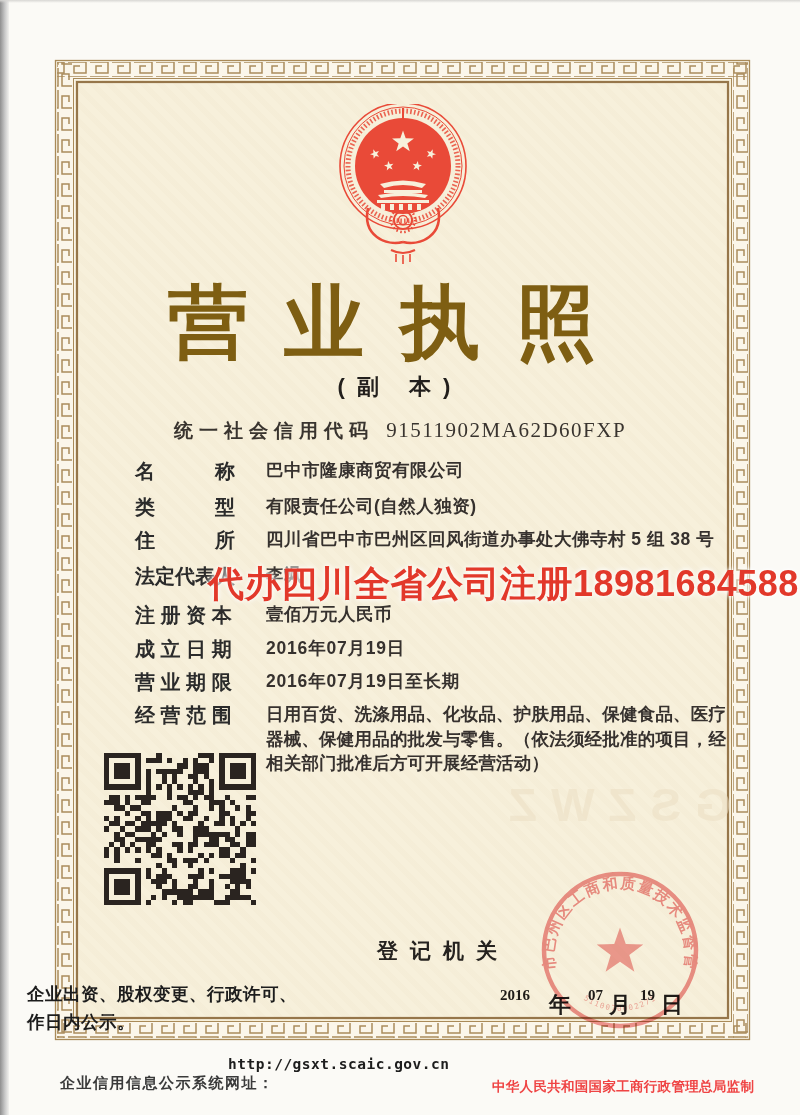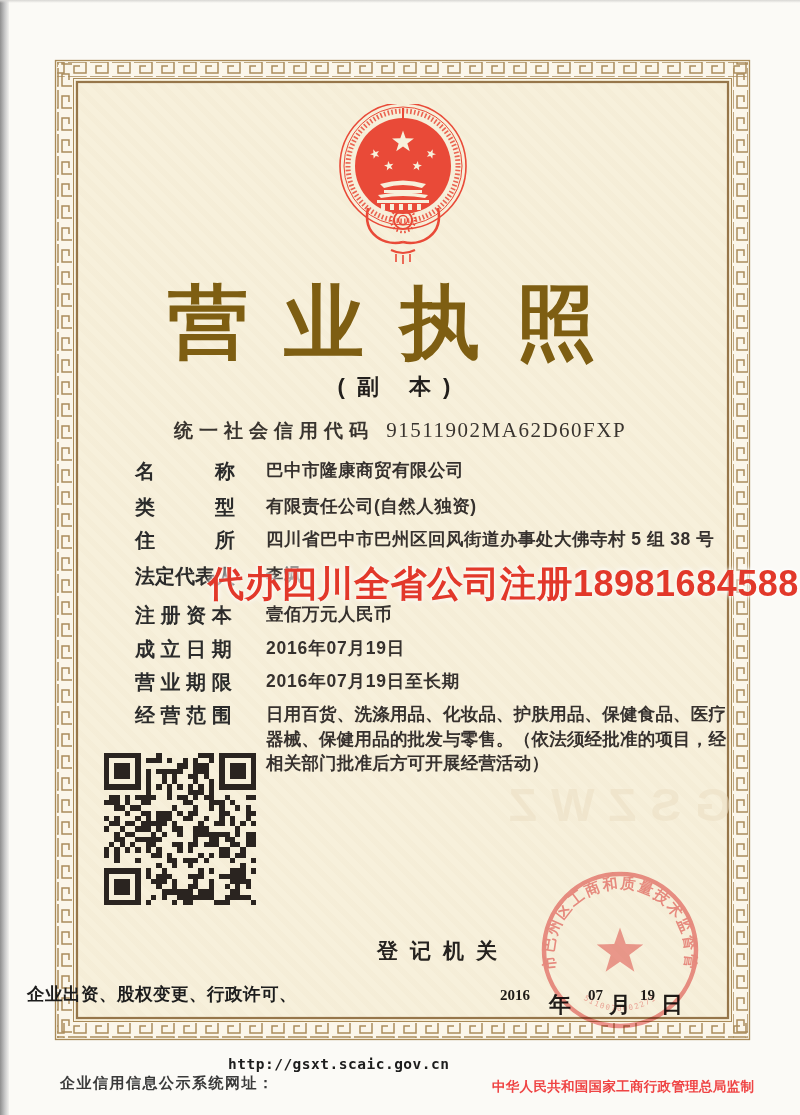--- a/index.html
+++ b/index.html
@@ -497,16 +497,17 @@
   <text font-size="15" fill="#ec8080" letter-spacing="2" font-weight="600" font-family="Liberation Sans, DejaVu Sans, sans-serif">
     <textPath href="#sealArc" startOffset="50%" text-anchor="middle">巴中市巴州区工商和质量技术监督管理局</textPath>
   </text>
   <text font-size="7.5" fill="#f0a3a3" letter-spacing="1.5" font-family="DejaVu Sans Mono, monospace">
     <textPath href="#serialArc" startOffset="50%" text-anchor="middle">5110070002271</textPath>
   </text>
 </svg>
 
 <div class="abs notice">
   <div>企业出资、股权变更、行政许可、</div>
+  <div>作日内公示。</div>
 </div>
 <div class="abs site-label">企业信用信息公示系统网址：</div>
 <div class="abs site-url">http://gsxt.scaic.gov.cn</div>
 <div class="abs supervisor">中华人民共和国国家工商行政管理总局监制</div>
 
 </body></html>

